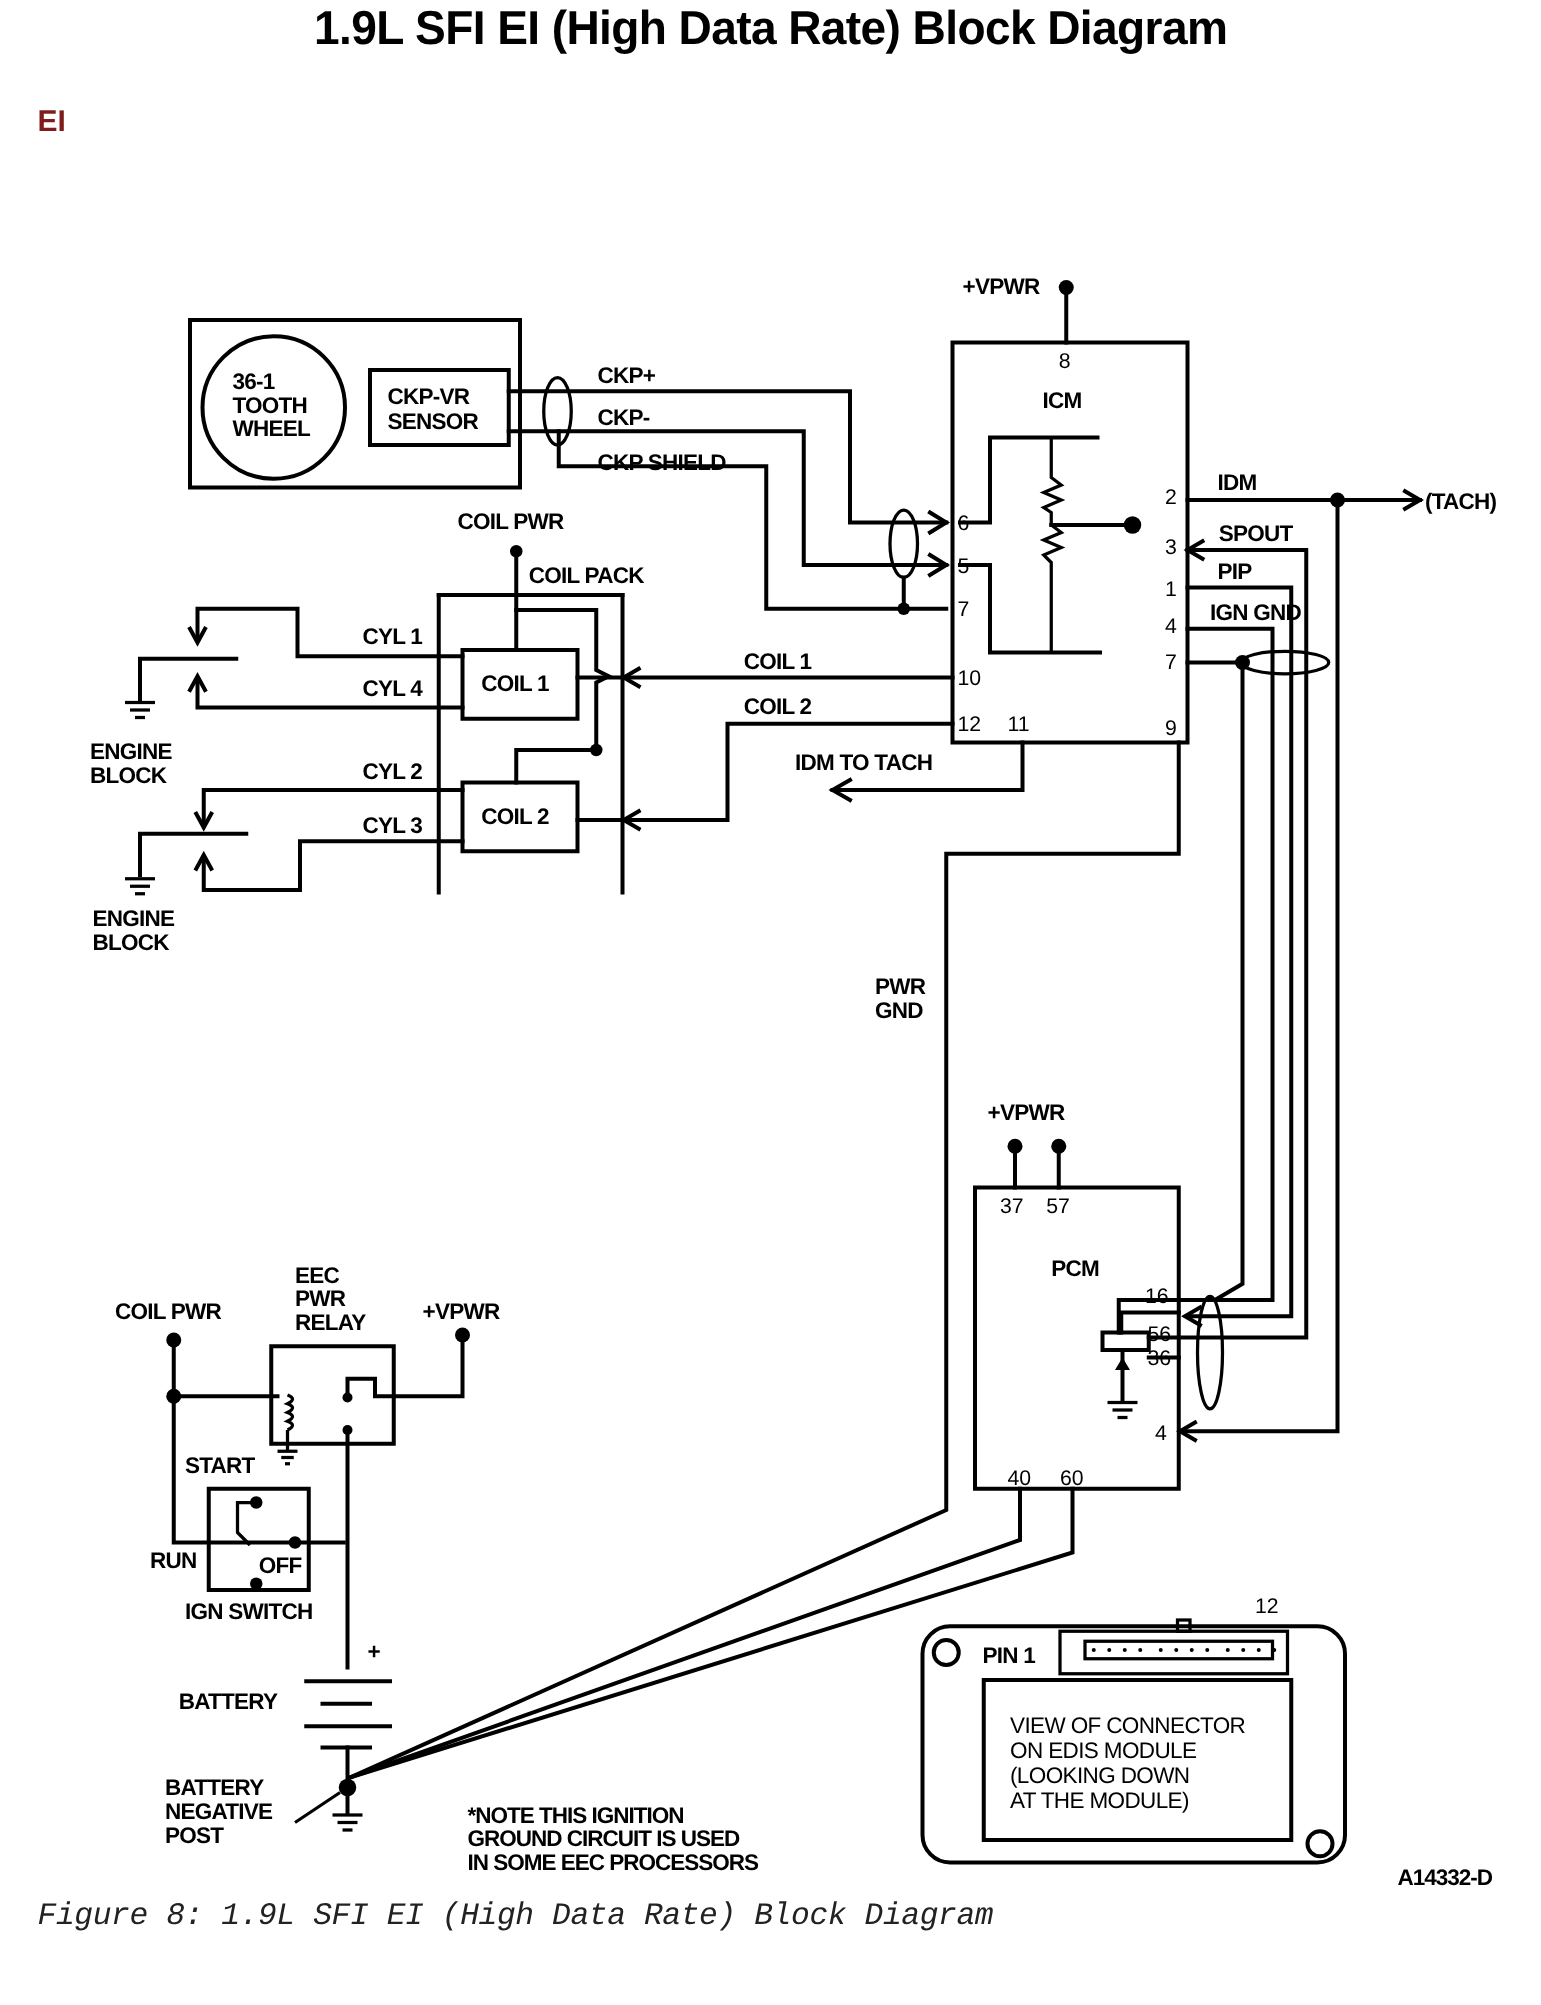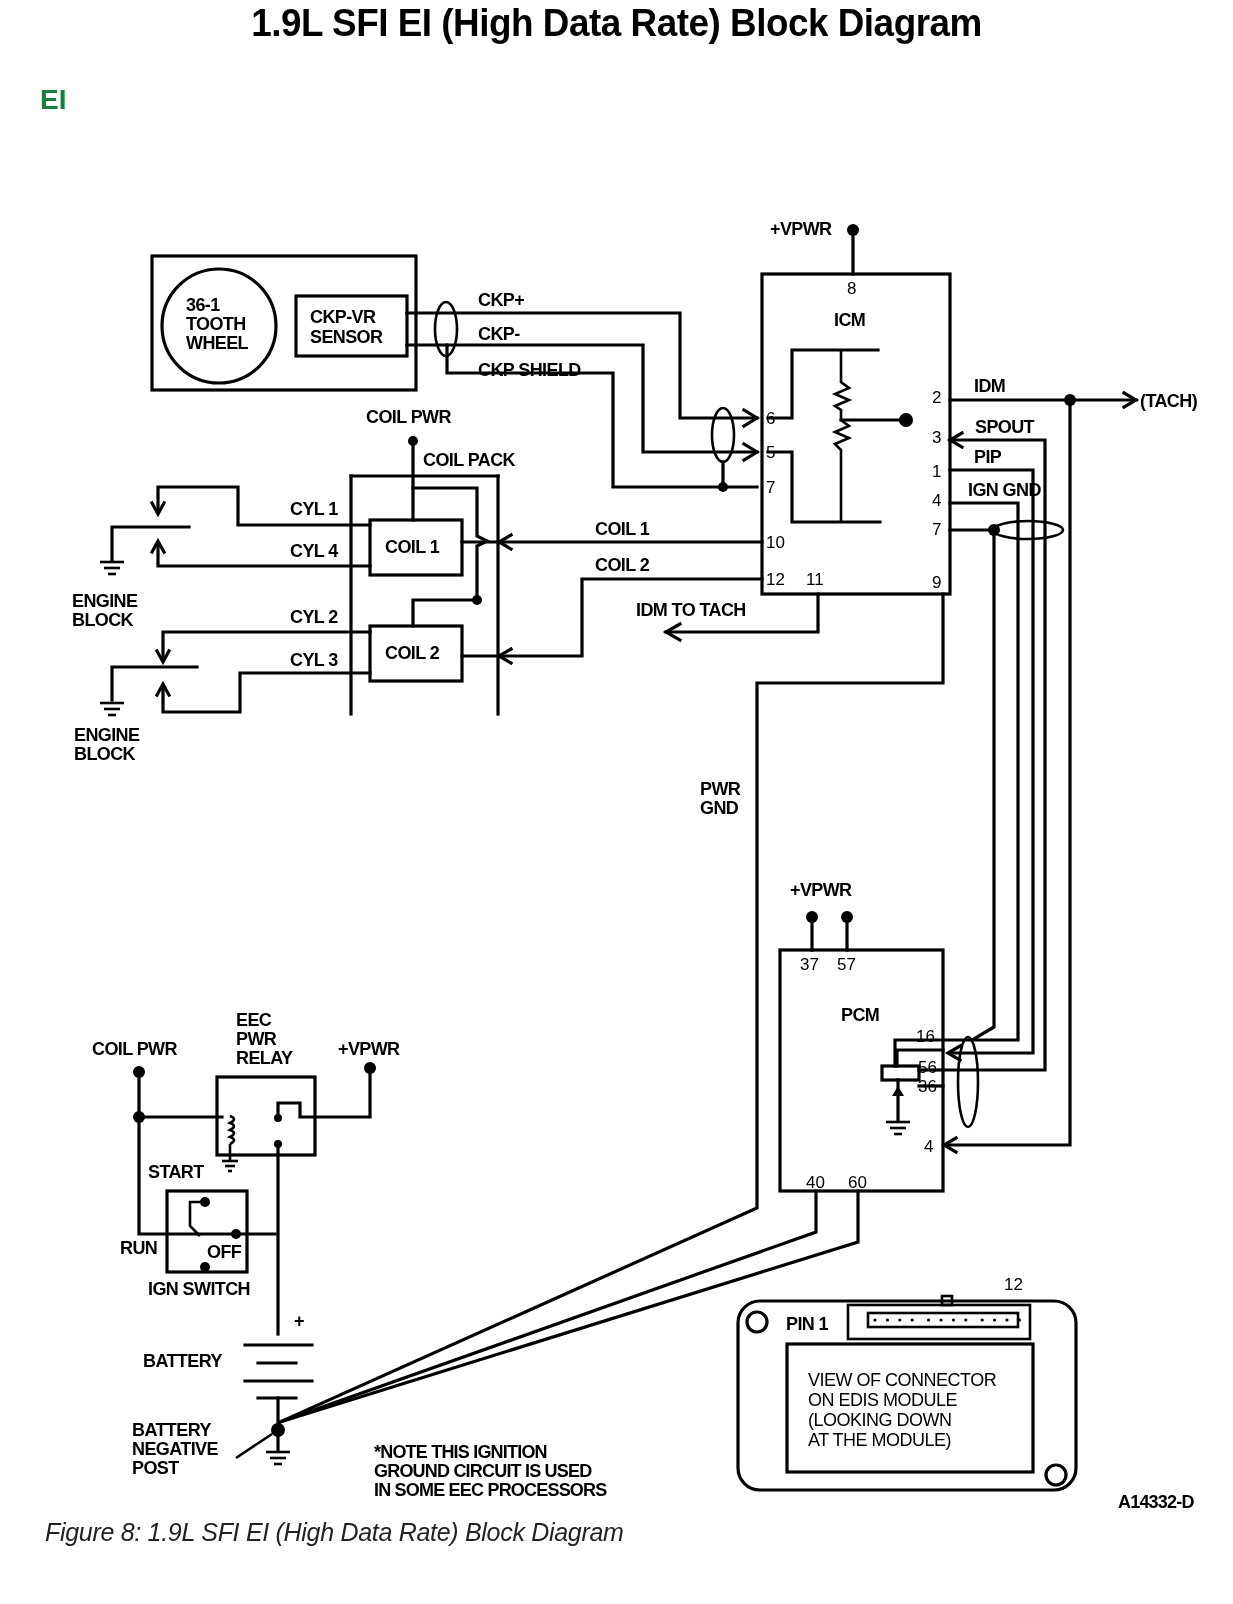--- a/index.html
+++ b/index.html
@@ -3,26 +3,26 @@
 <meta charset="utf-8">
 <style>
   html, body { margin: 0; padding: 0; background: #ffffff; }
   body { width: 1233px; height: 1604px; position: relative; overflow: hidden; }
   #page-title {
     position: absolute; left: 0; top: 0; width: 1233px; text-align: center;
     font-family: "Liberation Sans", sans-serif; font-weight: bold; font-size: 38px;
     color: #000; line-height: 46px; letter-spacing: -0.5px; transform: scaleX(0.97);
   }
   #section-label {
-    position: absolute; left: 40px; top: 84px;
-    font-family: "Liberation Sans", sans-serif; font-weight: bold; font-size: 28px; color: #15803d;
+    position: absolute; left: 30px; top: 84px;
+    font-family: "Liberation Sans", sans-serif; font-weight: bold; font-size: 24px; color: #7f1d1d;
   }
   #figure-caption {
-    position: absolute; left: 45px; top: 1518px;
-    font-family: Liberation Sans, sans-serif; font-style: italic; font-size: 25px; color: #222;
+    position: absolute; left: 30px; top: 1518px;
+    font-family: Liberation Mono, monospace; font-style: italic; font-size: 25px; color: #222;
     letter-spacing: -0.3px;
   }
   svg#diagram { position: absolute; left: 0; top: 0; }
   .w { stroke: #000; stroke-width: 3.2; fill: none; stroke-linecap: square; stroke-linejoin: miter; }
   .wt { stroke: #000; stroke-width: 2.6; fill: none; }
   .box { stroke: #000; stroke-width: 3.2; fill: none; }
   .dot { fill: #000; }
   text.lb { font-family: "Liberation Sans", sans-serif; font-weight: bold; font-size: 18px; fill: #000; letter-spacing: -0.6px; }
   text.pin { font-family: "Liberation Sans", sans-serif; font-size: 17px; fill: #000; }
   text.note { font-family: "Liberation Sans", sans-serif; font-weight: bold; font-size: 18px; fill: #000; letter-spacing: -0.8px; }

